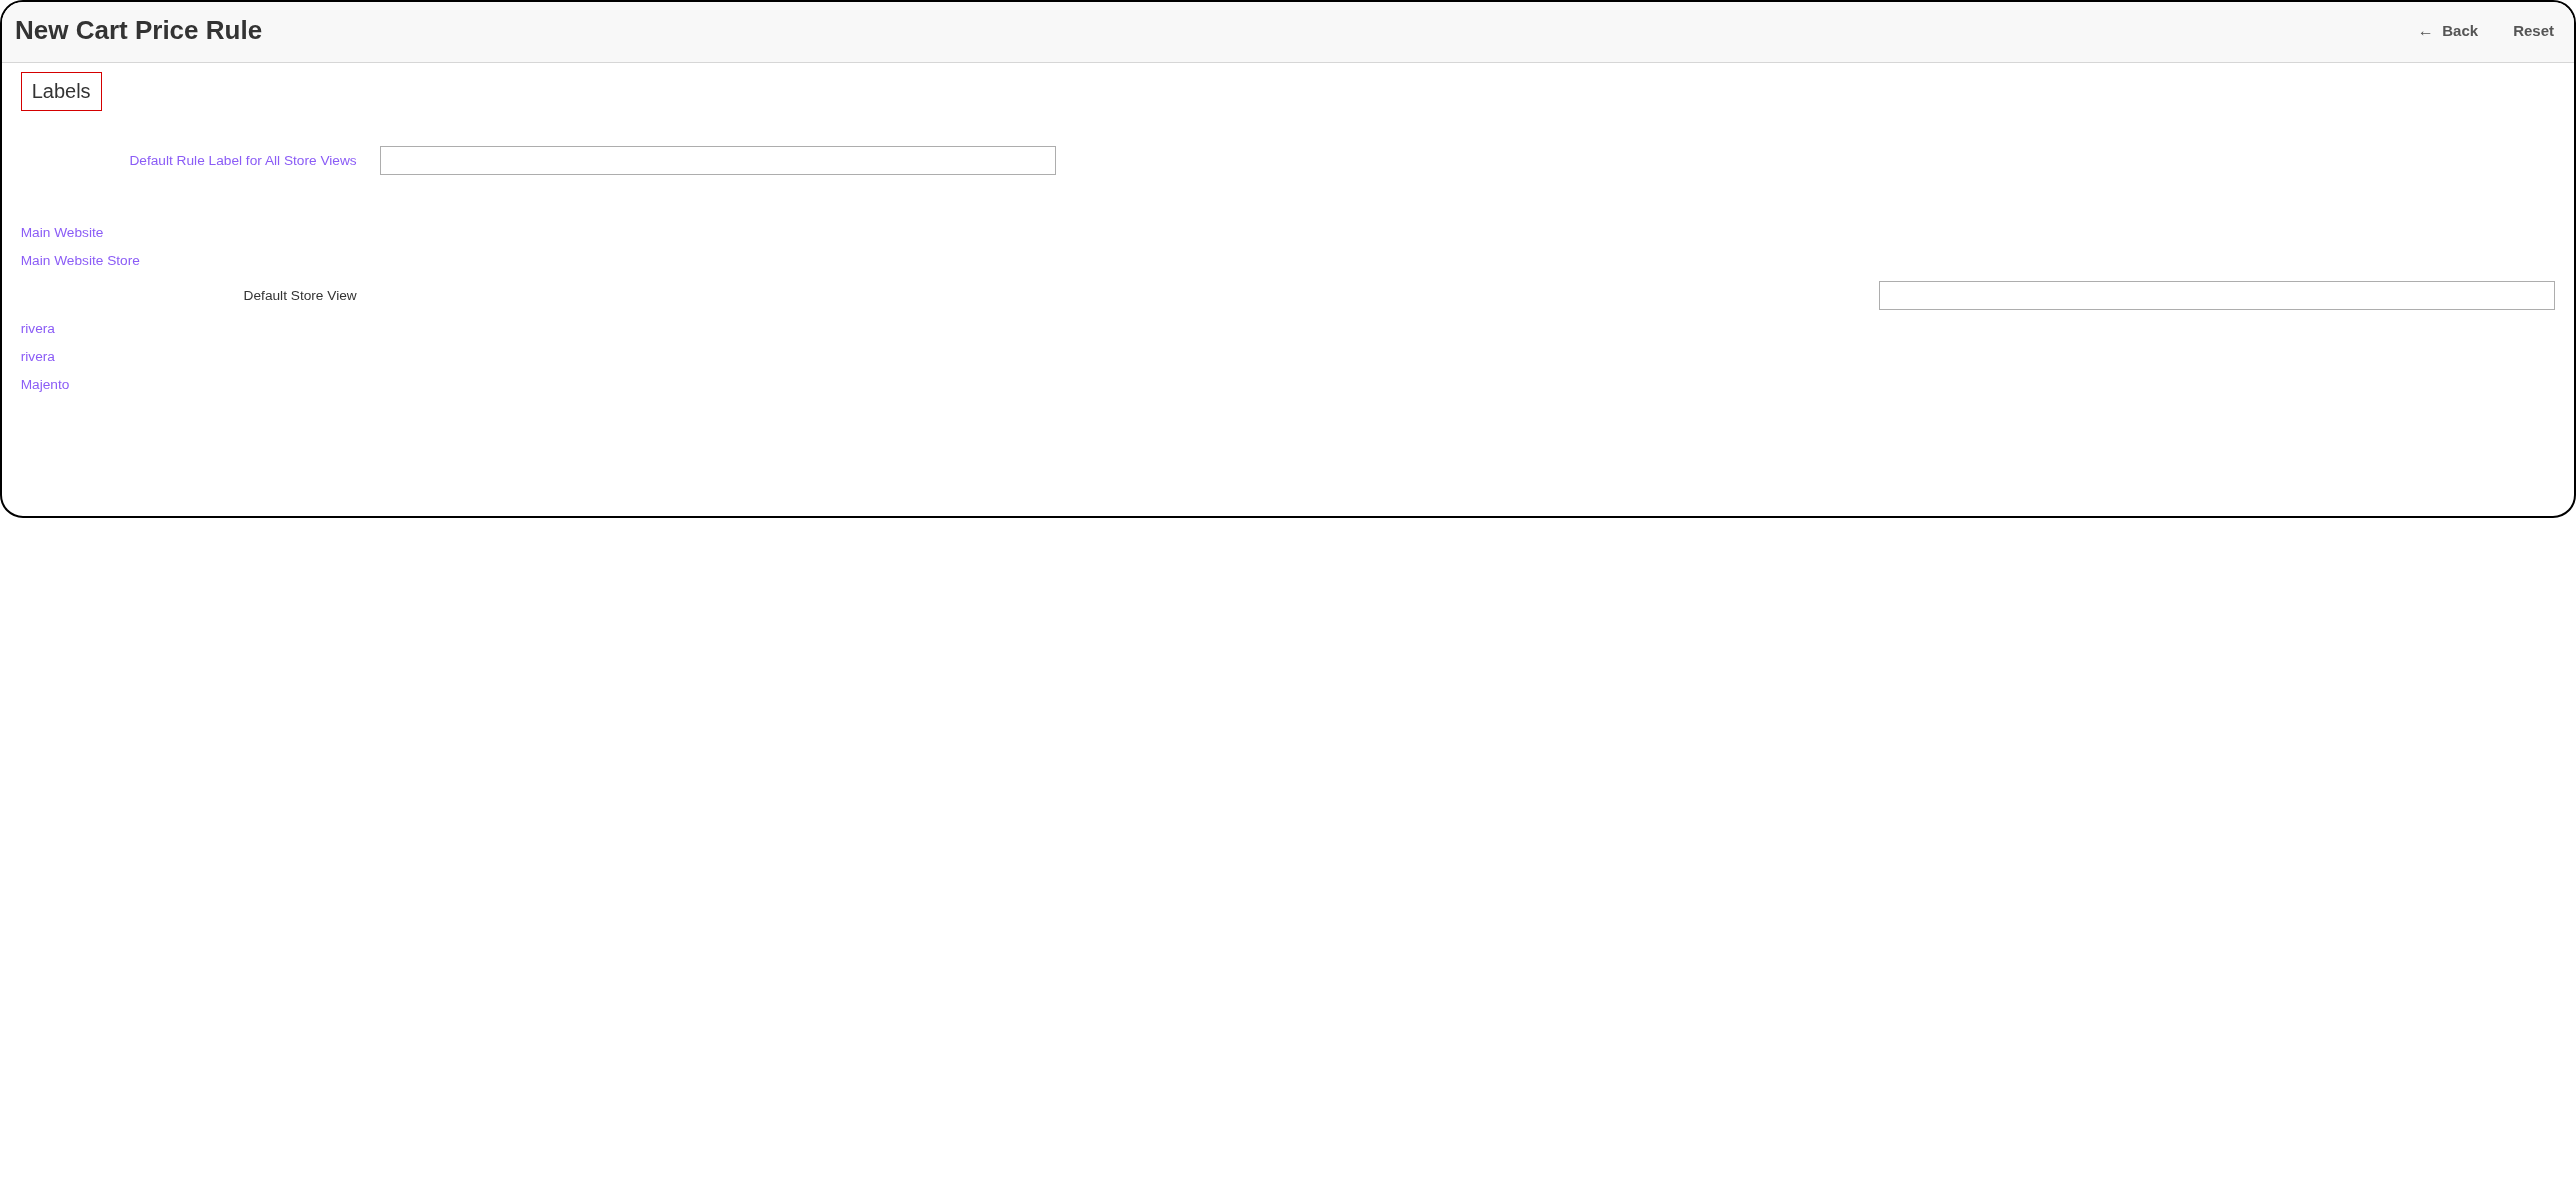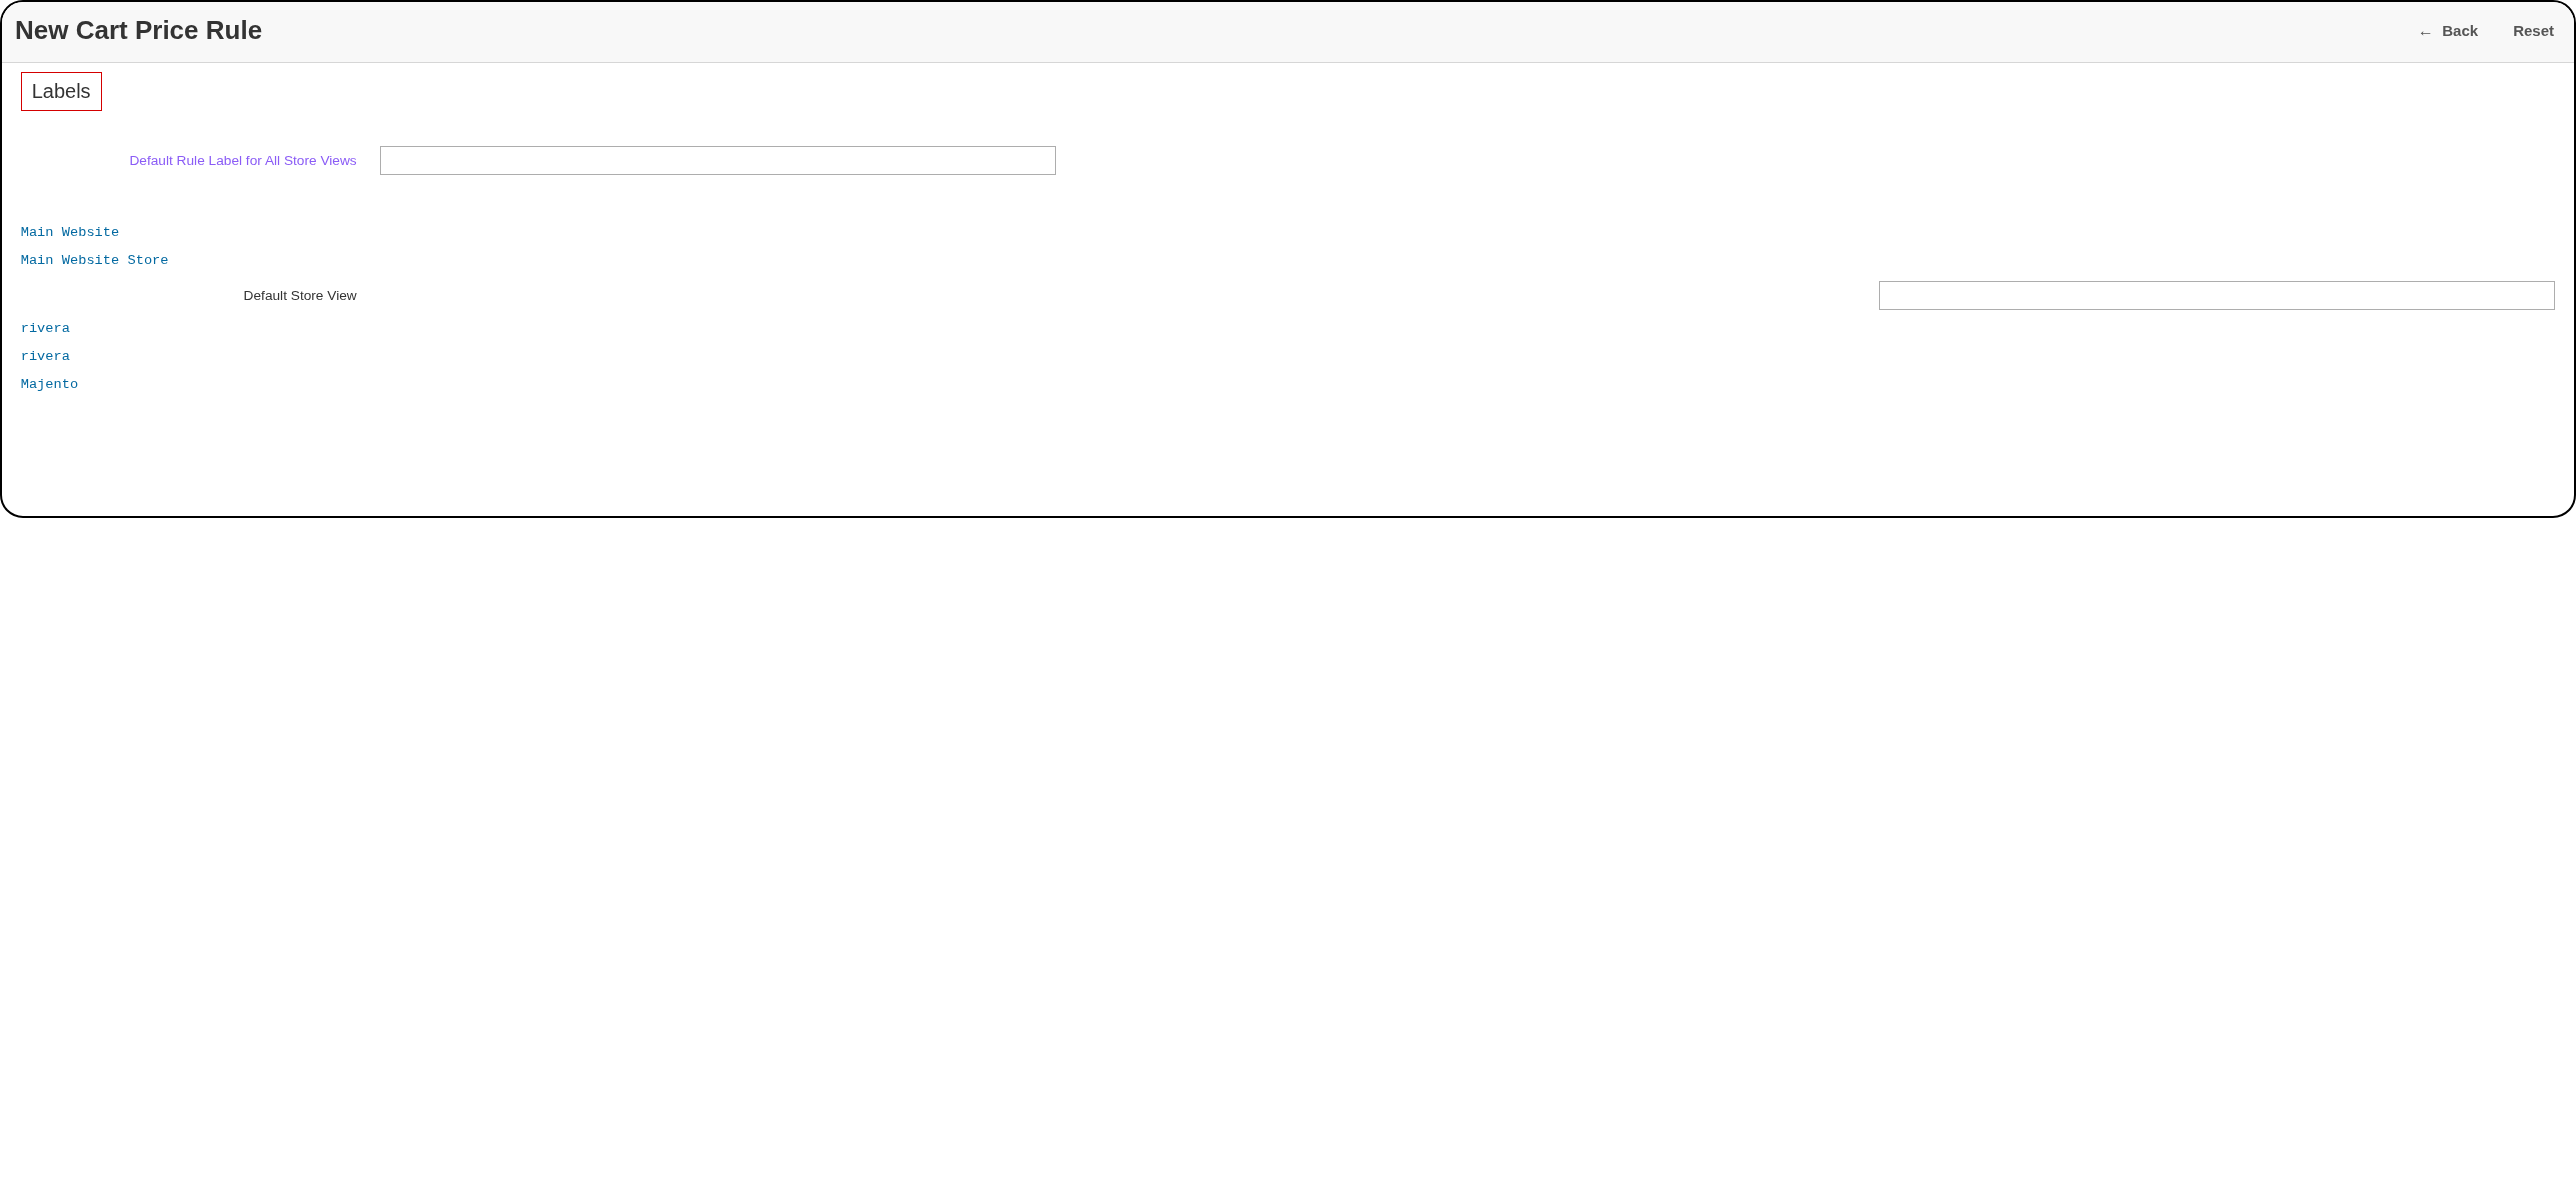--- a/index.html
+++ b/index.html
@@ -107,24 +107,23 @@
       height: 17px;
       border-radius: 50%;
       background: #4a4a4a;
       color: #fff;
       font-size: 10.8px;
       font-weight: 700;
       cursor: pointer;
     }
     .store-list-item {
       font-size: 13.7px;
-      color: #0369a1;
+      color: #8b5cf6;
       margin-bottom: 13px;
       font-weight: 400;
-      font-family: Liberation Mono, monospace;
     }
     .store-row {
       display: flex;
       align-items: center;
       margin-top: 1.4px;
       margin-bottom: 11px;
       justify-content: space-between;
     }
     .store-row-label {
       width: 359px;

